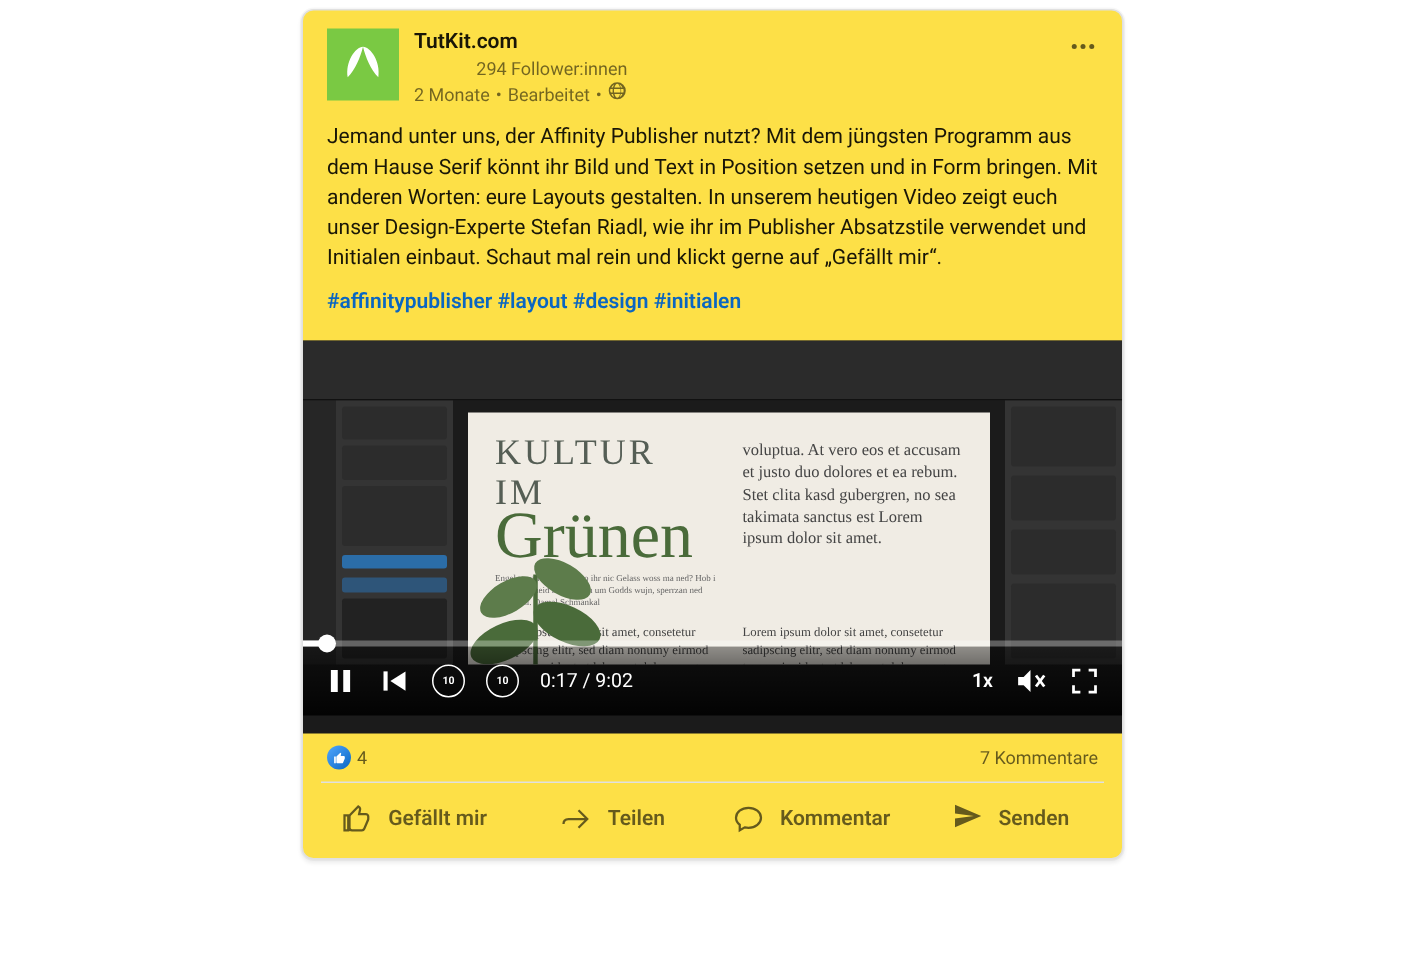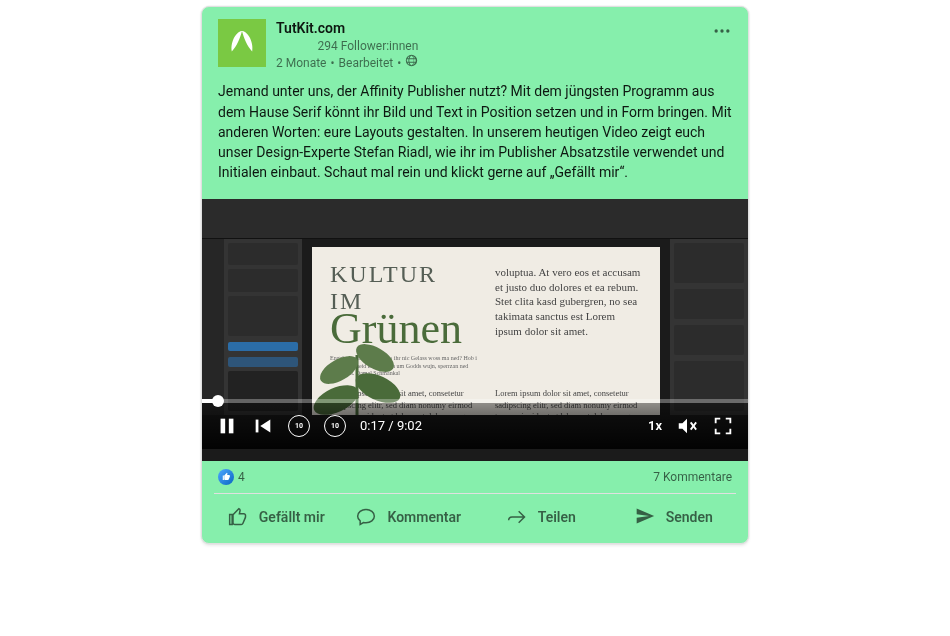--- a/index.html
+++ b/index.html
@@ -9,21 +9,21 @@
     display: flex;
     justify-content: center;
     padding: 6px 0;
     color: rgba(0,0,0,0.9);
   }
   .post-card {
     width: 548px;
     border: 1px solid #e0e0e0;
     border-radius: 8px;
     box-shadow: 0 0 0 1px rgba(0,0,0,0.03), 0 2px 3px rgba(0,0,0,0.08);
-    background: #86efac;
+    background: #fde047;
     overflow: hidden;
   }
   .post-header {
     display: flex;
     align-items: flex-start;
     padding: 12px 16px 0 16px;
     position: relative;
   }
   .avatar {
     width: 48px; height: 48px;
@@ -244,20 +244,26 @@
       <svg viewBox="0 0 24 24">
           <circle cx="5" cy="12" r="2" fill="currentColor"></circle>
           <circle cx="12" cy="12" r="2" fill="currentColor"></circle>
           <circle cx="19" cy="12" r="2" fill="currentColor"></circle>
         </svg>
     </div>
   </div>
 
   <div class="post-body">
     <span>Jemand unter uns, der Affinity Publisher nutzt? Mit dem jüngsten Programm aus dem Hause Serif könnt ihr Bild und Text in Position setzen und in Form bringen. Mit anderen Worten: eure Layouts gestalten. In unserem heutigen Video zeigt euch unser Design-Experte Stefan Riadl, wie ihr im Publisher Absatzstile verwendet und Initialen einbaut. Schaut mal rein und klickt gerne auf „Gefällt mir“.</span>
+    <div class="hashtags">
+      <a>#affinitypublisher</a>
+      <a>#layout</a>
+      <a>#design</a>
+      <a>#initialen</a>
+    </div>
   </div>
 
   <div class="video">
     <div class="video-app-top"></div>
     <div class="video-left-strip"></div>
     <div class="video-left-panel">
       <div class="panel-sec"></div>
       <div class="panel-sec"></div>
       <div class="panel-sec" style="height:50px"></div>
       <div class="panel-hl"></div>
@@ -353,29 +359,29 @@
 
   <div class="action-bar">
     <div class="action-btn">
       <svg viewBox="0 0 24 24">
           <path d="M2 21h3V9H2v12zM21 10c0-1.1-.9-2-2-2h-5.3l.8-3.8v-.3c0-.4-.2-.8-.4-1.1L13 2 6.6 8.6C6.2 9 6 9.5 6 10v9c0 1.1.9 2 2 2h8c.8 0 1.5-.5 1.8-1.2l3-7c.1-.3.2-.5.2-.8v-2z"></path>
         </svg>
       <span>Gefällt mir</span>
     </div>
     <div class="action-btn">
       <svg viewBox="0 0 24 24">
-          <path d="M12 3C6.5 3 2 6.6 2 11c0 2.2 1.1 4.2 3 5.6V21l4-2.3c.9.2 2 .3 3 .3 5.5 0 10-3.6 10-8S17.5 3 12 3z"></path>
-        </svg>
-      <span>Kommentar</span>
+          <path d="M14 5l7 7-7 7M21 12H6c-3 0-4 2-4 4"></path>
+        </svg>
+      <span>Teilen</span>
     </div>
     <div class="action-btn">
       <svg viewBox="0 0 24 24">
-          <path d="M14 5l7 7-7 7M21 12H6c-3 0-4 2-4 4"></path>
-        </svg>
-      <span>Teilen</span>
+          <path d="M12 3C6.5 3 2 6.6 2 11c0 2.2 1.1 4.2 3 5.6V21l4-2.3c.9.2 2 .3 3 .3 5.5 0 10-3.6 10-8S17.5 3 12 3z"></path>
+        </svg>
+      <span>Kommentar</span>
     </div>
     <div class="action-btn">
       <span class="filled"><svg viewBox="0 0 24 24">
             <path d="M2 21l21-9L2 3v7l15 2-15 2v7z" fill="rgba(0,0,0,0.6)"></path>
           </svg></span>
       <span>Senden</span>
     </div>
   </div>
 
 </div>

